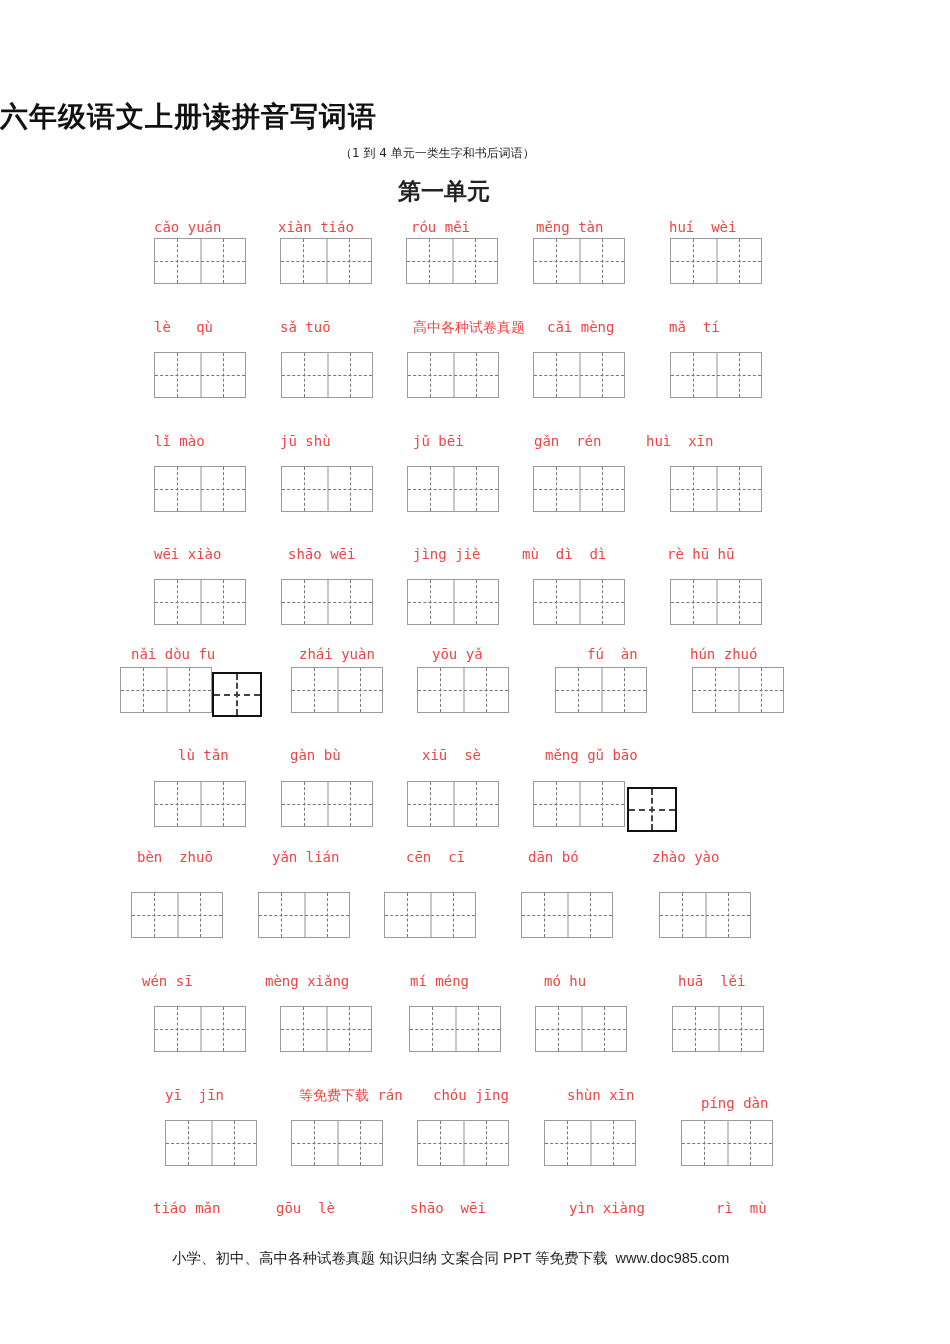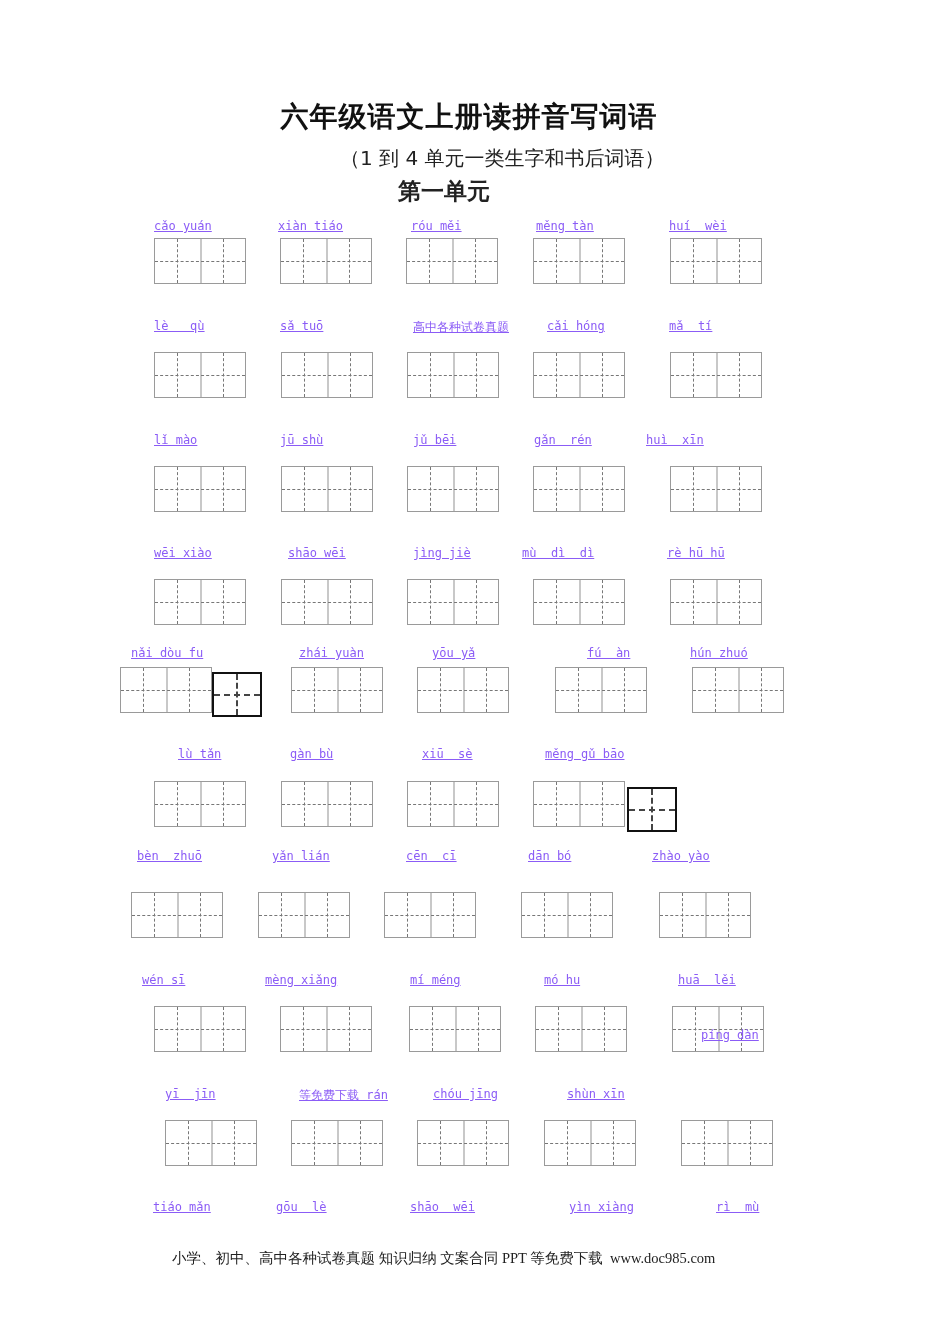--- a/index.html
+++ b/index.html
@@ -1,33 +1,33 @@
 <!DOCTYPE html>
 <html><head>
 <meta charset="utf-8">
 <style>
   html, body { margin:0; padding:0; background:#ffffff; }
   body { width:950px; height:1344px; position:relative; overflow:hidden;
          font-family:"DejaVu Sans", sans-serif; color:#111; }
-  .title { position:absolute; left:0; width:938px; top:98px; text-align:center;
+  .title { position:absolute; left:0; width:938px; top:98px; 
            font-size:28px; font-weight:bold; letter-spacing:1px; color:#111; }
-  .subtitle { position:absolute; left:340px; top:145px; font-size:20px; color:#222; }
+  .subtitle { position:absolute; left:340px; top:145px; font-size:12px; color:#222; }
   .unit { position:absolute; left:398px; top:176px; font-size:23px; font-weight:bold; color:#222; }
-  .py { position:absolute; font-family:"DejaVu Sans Mono", monospace; font-size:12px;
-        color:#8b5cf6; white-space:pre; letter-spacing:0px;text-decoration:underline; }
+  .py { position:absolute; font-family:"DejaVu Sans Mono", monospace; font-size:14px;
+        color:#ef4444; white-space:pre; letter-spacing:0px; }
   .box { position:absolute; width:92px; height:46px; border:1px solid #9a9a9a;
          box-sizing:border-box; background:#fff; }
   .box .mid { position:absolute; left:45px; top:0; bottom:0; width:0; border-left:2px solid #c8c8c8; }
   .box .hd  { position:absolute; left:0; right:0; top:22px; height:0; border-top:1px dashed #777; }
   .box .vd1 { position:absolute; left:22px; top:0; bottom:0; width:0; border-left:1px dashed #777; }
   .box .vd2 { position:absolute; left:68px; top:0; bottom:0; width:0; border-left:1px dashed #777; }
   .xbox { position:absolute; width:50px; height:45px; border:2px solid #111; box-sizing:border-box; background:#fff; }
   .xbox .hd { position:absolute; left:0; right:0; top:20px; border-top:2px dashed #444; }
   .xbox .vd { position:absolute; left:22px; top:0; bottom:0; border-left:2px dashed #444; }
-  .footer { position:absolute; left:172px; top:1249px; font-family:Liberation Serif, serif;
+  .footer { position:absolute; left:172px; top:1249px; font-family:Liberation Sans, sans-serif;
             font-size:14.5px; color:#222; white-space:pre; }
 </style>
 </head>
 <body>
 
 <div>
   <div class="title">六年级语文上册读拼音写词语</div>
   <div class="subtitle">（1 到 4 单元一类生字和书后词语）</div>
   <div class="unit">第一单元</div>
 
@@ -63,21 +63,21 @@
   <div class="box" style="left:670px;top:238px">
       <div class="mid"></div>
       <div class="hd"></div>
       <div class="vd1"></div>
       <div class="vd2"></div>
     </div>
 
   <div class="py" style="left:154px;top:319px">lè   qù</div>
   <div class="py" style="left:280px;top:319px">sǎ tuō</div>
   <div class="py" style="left:413px;top:319px">高中各种试卷真题</div>
-  <div class="py" style="left:547px;top:319px">cǎi hóng</div>
+  <div class="py" style="left:547px;top:319px">cǎi mèng</div>
   <div class="py" style="left:669px;top:319px">mǎ  tí</div>
   <div class="box" style="left:154px;top:352px">
       <div class="mid"></div>
       <div class="hd"></div>
       <div class="vd1"></div>
       <div class="vd2"></div>
     </div>
   <div class="box" style="left:281px;top:352px">
       <div class="mid"></div>
       <div class="hd"></div>
@@ -317,21 +317,21 @@
       <div class="mid"></div>
       <div class="hd"></div>
       <div class="vd1"></div>
       <div class="vd2"></div>
     </div>
 
   <div class="py" style="left:165px;top:1087px">yī  jīn</div>
   <div class="py" style="left:299px;top:1087px">等免费下载 rán</div>
   <div class="py" style="left:433px;top:1087px">chóu jīng</div>
   <div class="py" style="left:567px;top:1087px">shùn xīn</div>
-  <div class="py" style="left:701px;top:1028px">píng dàn</div>
+  <div class="py" style="left:701px;top:1095px">píng dàn</div>
   <div class="box" style="left:165px;top:1120px">
       <div class="mid"></div>
       <div class="hd"></div>
       <div class="vd1"></div>
       <div class="vd2"></div>
     </div>
   <div class="box" style="left:291px;top:1120px">
       <div class="mid"></div>
       <div class="hd"></div>
       <div class="vd1"></div>

